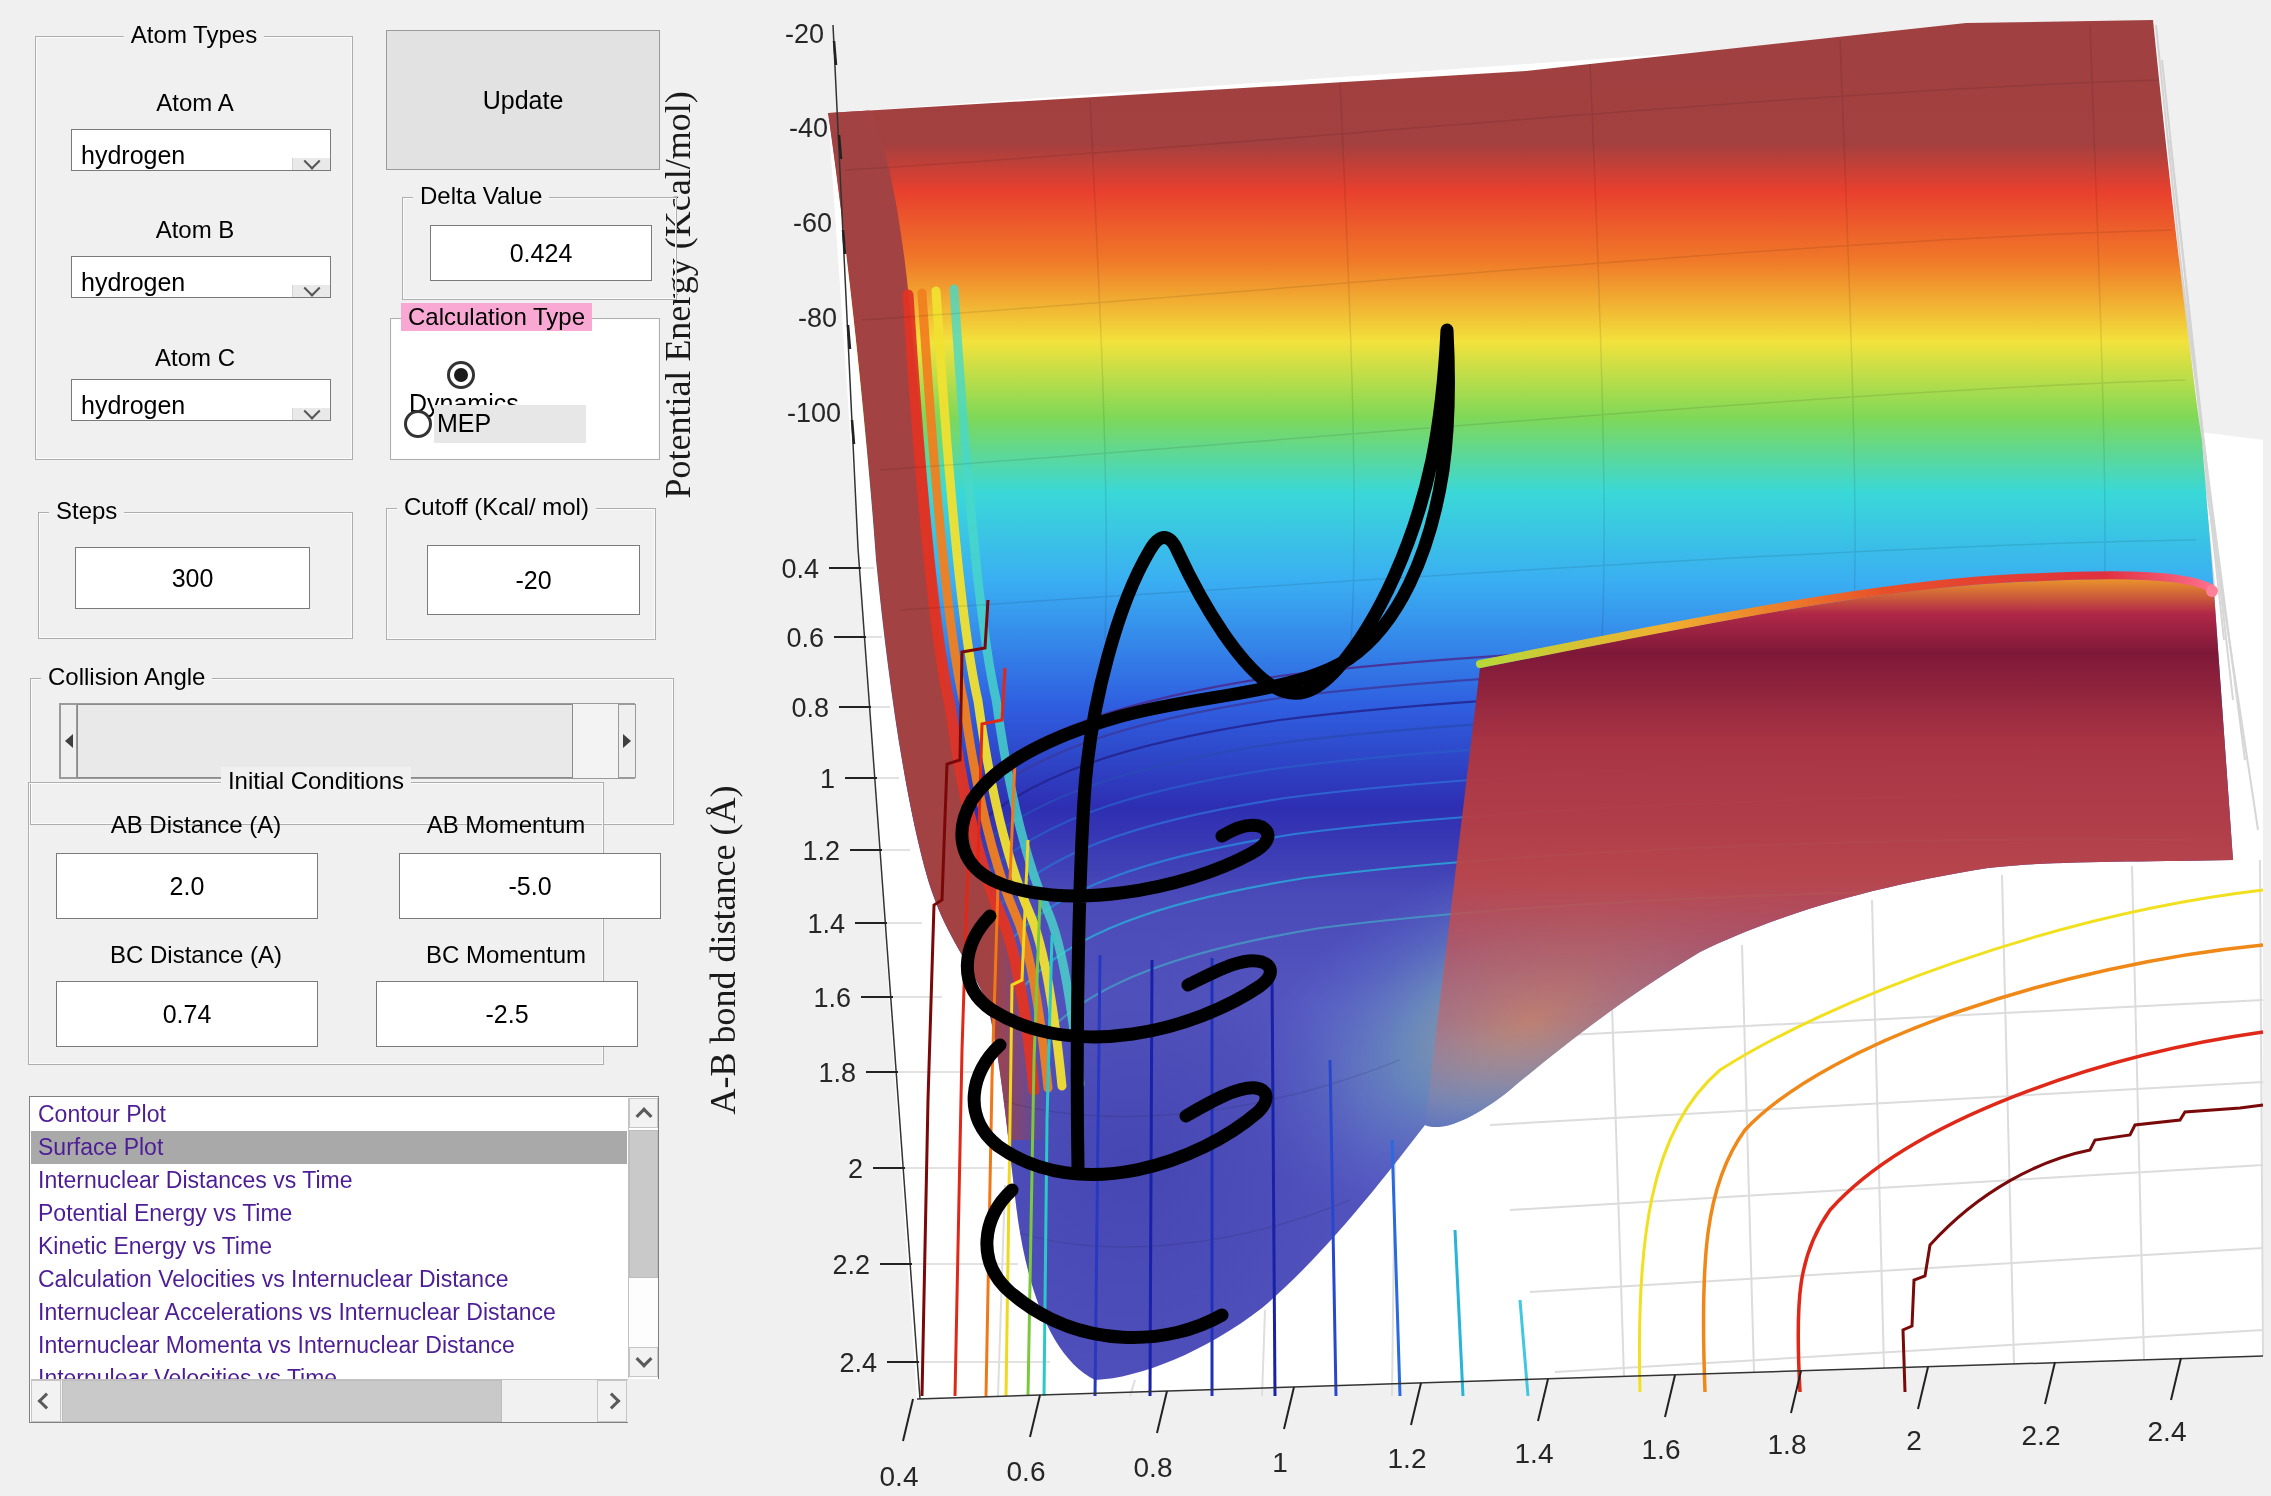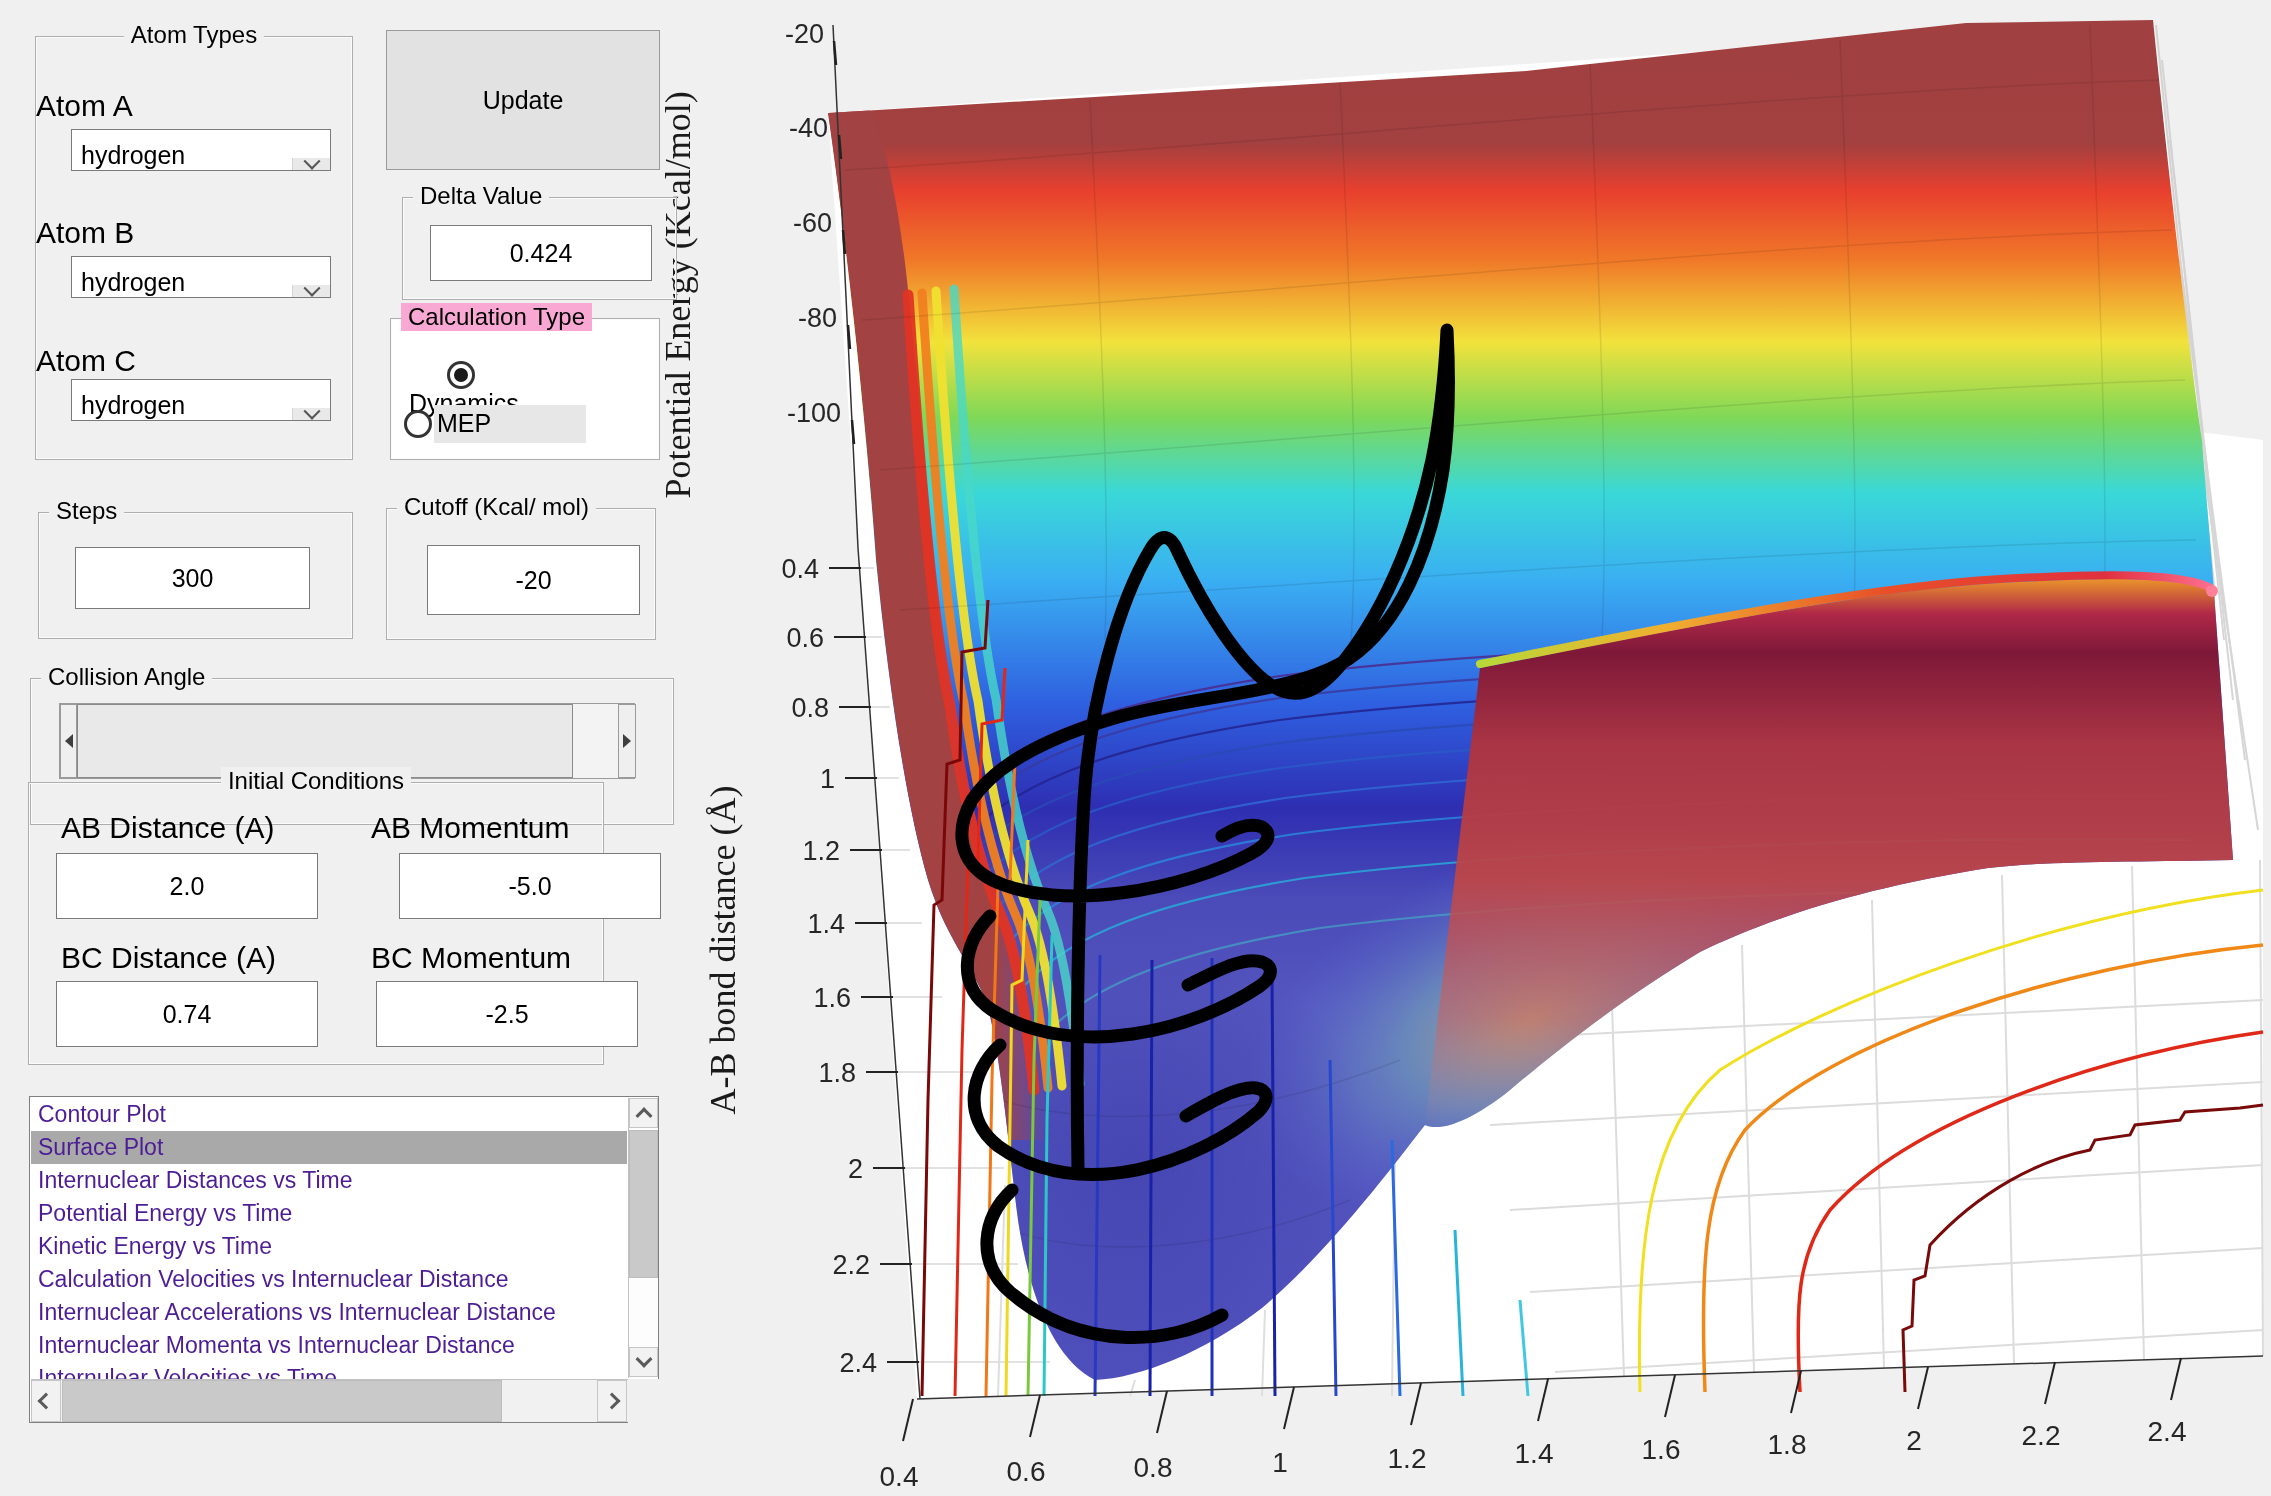--- a/index.html
+++ b/index.html
@@ -2,21 +2,21 @@
 <html><head>
 <meta charset="utf-8">
 <style>
   * { box-sizing: border-box; margin:0; padding:0; }
   html,body { width:2271px; height:1496px; background:#f0f0f0; font-family:"Liberation Sans", sans-serif; overflow:hidden; }
   #app { position:relative; width:2271px; height:1496px; background:#f0f0f0; }
 
   .group { position:absolute; border:1px solid #aeaeae; box-shadow: inset 0 0 0 1px #fbfbfb; }
   .legend { position:absolute; top:-16px; left:10px; background:#f0f0f0; padding:0 7px; font-size:24px; color:#000; white-space:nowrap; }
   .legend.center { left:50%; transform:translateX(-50%); }
-  .lbl { position:absolute; font-size:30px; color:#000; white-space:nowrap; }
+  .lbl { position:absolute; font-size:24px; color:#000; text-align:center; white-space:nowrap; }
 
   .tbox { position:absolute; background:#fff; border:1px solid #7a7a7a; display:flex; align-items:center; justify-content:center; font-size:25px; color:#000; }
 
   .dd { position:absolute; height:42px; background:#fff; border:1px solid #7a7a7a; display:flex; align-items:flex-end; }
   .dd .txt { flex:1; display:flex; align-items:center; padding-left:9px; font-size:25px; }
   .dd .btn { width:38px; background:#e9e9e9; border-left:1px solid #d4d4d4; display:flex; align-items:center; justify-content:center; }
   .chev { width:12px; height:12px; border-right:2px solid #555; border-bottom:2px solid #555; }
   .chev.down  { transform:rotate(45deg) translate(-2px,-2px); }
   .chev.up    { transform:rotate(-135deg) translate(-2px,-2px); }
   .chev.left  { transform:rotate(135deg); }

